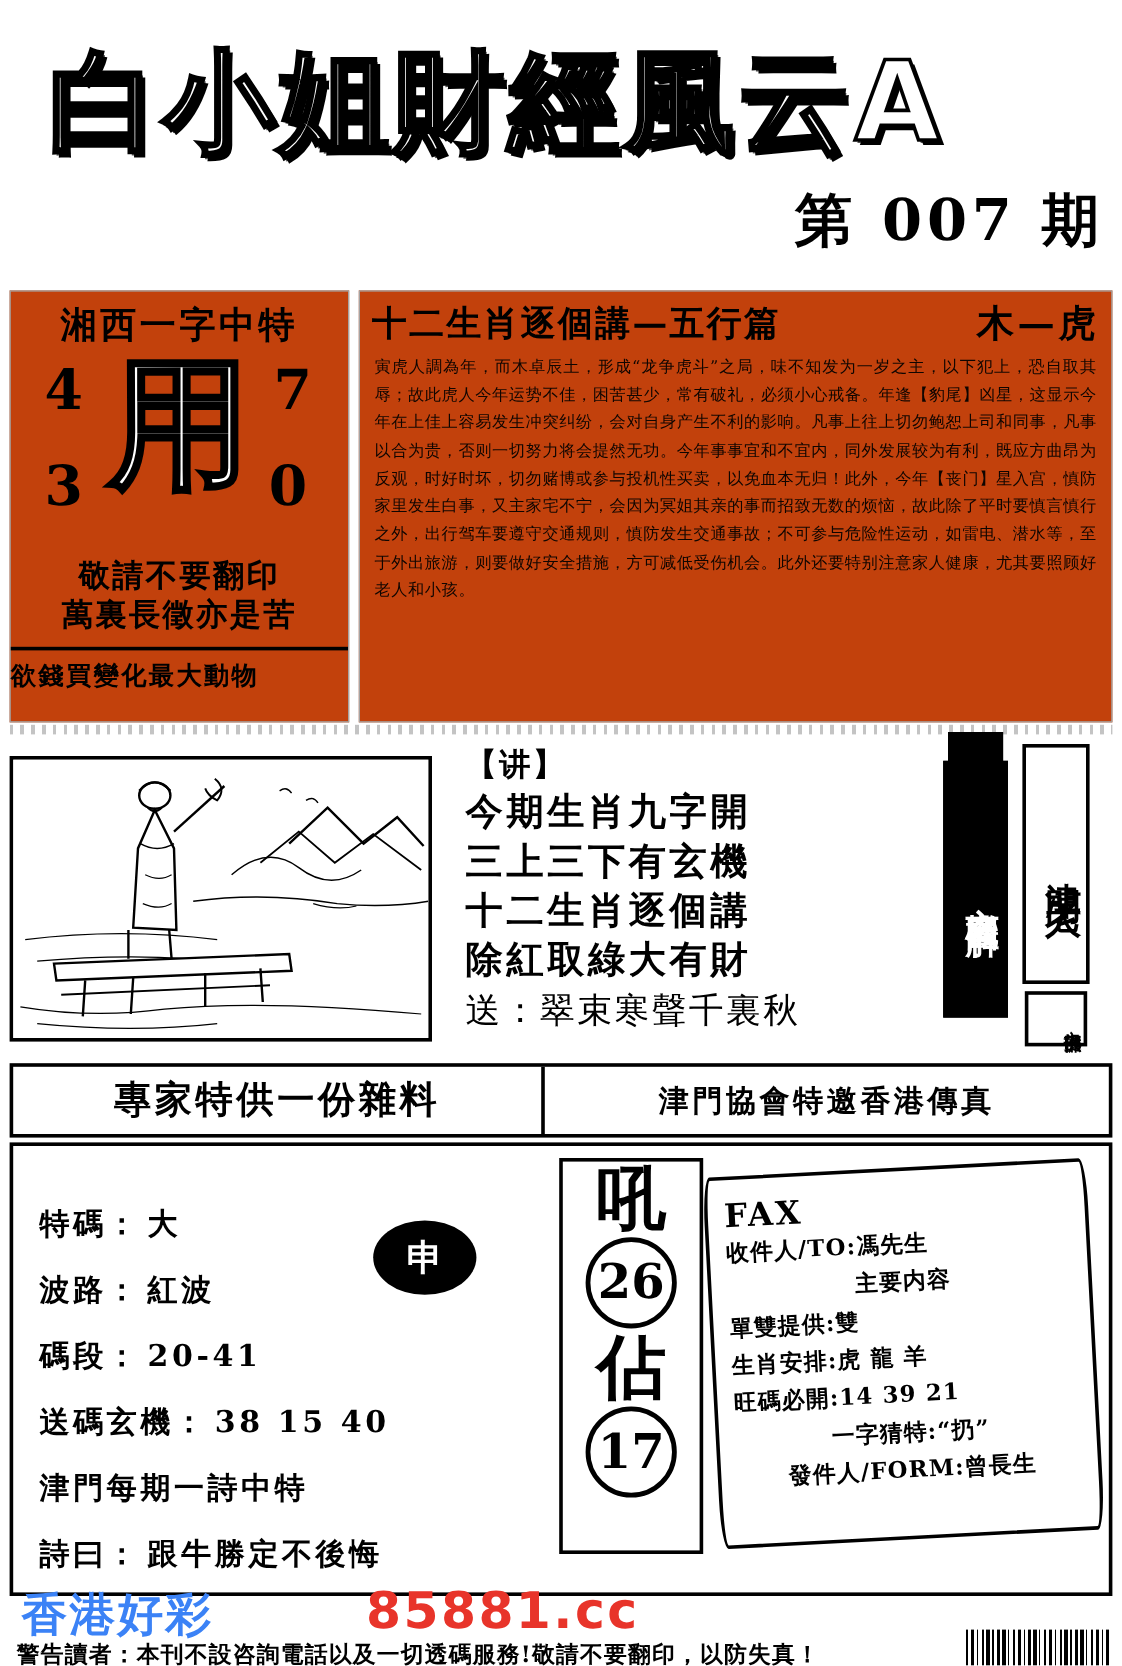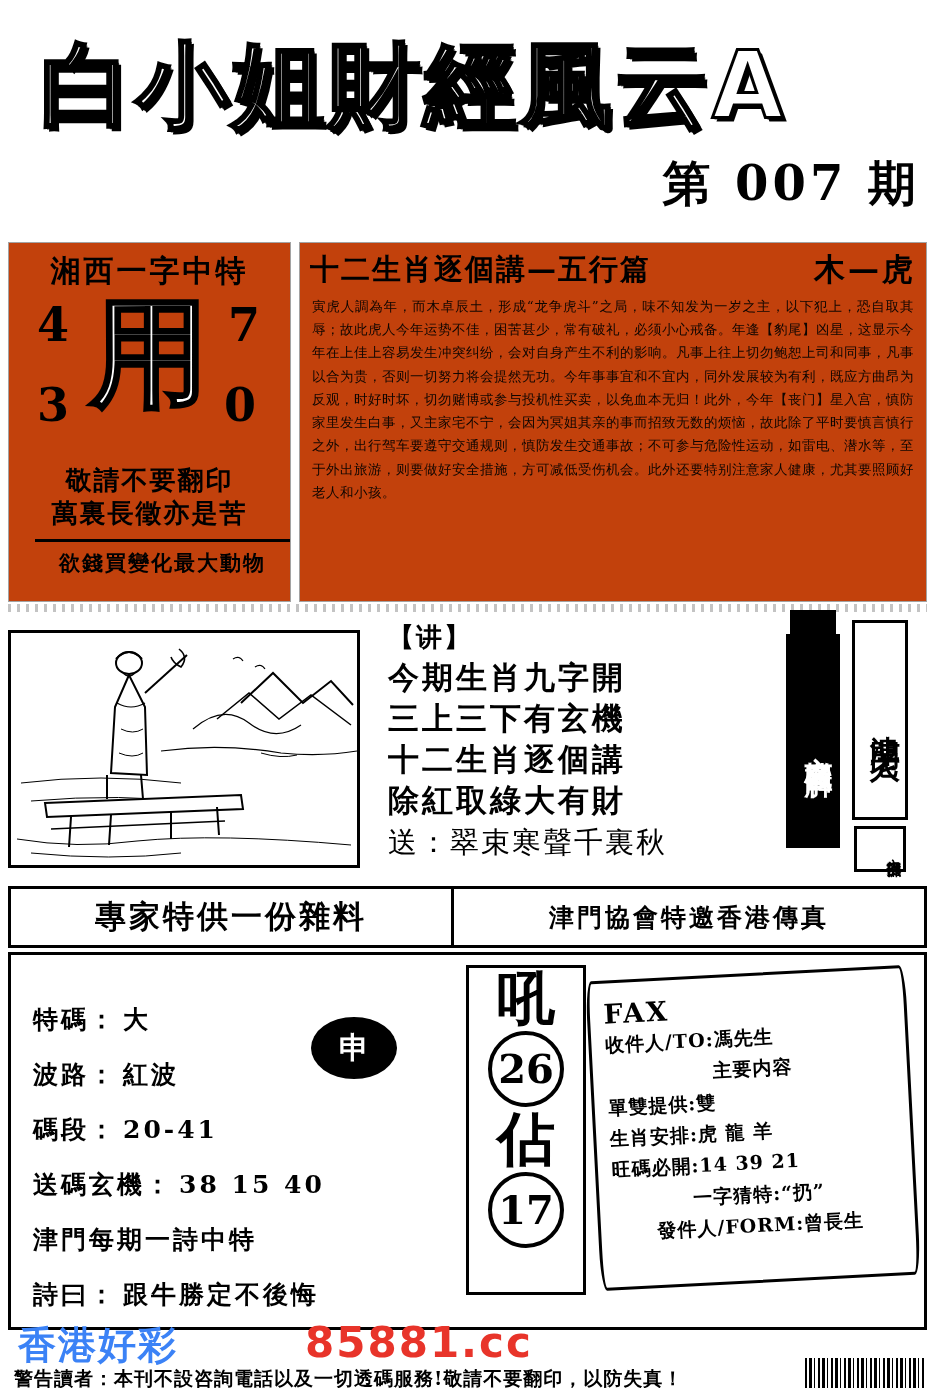--- a/index.html
+++ b/index.html
@@ -41,23 +41,22 @@
   }
   .num{position:absolute;font-size:46px;font-weight:bold;font-family:"DejaVu Serif","Liberation Serif",serif;}
   .n-tl{left:28px;top:6px;}
   .n-tr{right:30px;top:6px;}
   .n-bl{left:28px;top:86px;}
   .n-br{right:34px;top:86px;}
   .slogan{text-align:center;font-weight:bold;font-size:26px;line-height:1.25;letter-spacing:2px;
     font-family:"DejaVu Serif","Liberation Serif",serif;}
   .r1-left .foot{
     border-top:3px solid #000;margin-top:10px;padding:7px 0 5px;
-    text-align:center;font-weight:bold;font-size:21px;letter-spacing:2px;
+    text-align:left;font-weight:bold;font-size:21px;letter-spacing:2px;
     font-family:"DejaVu Serif","Liberation Serif",serif;
-    margin-left:26px;
   }
 
   .r1-right{left:299px;top:242px;width:628px;height:360px;}
   .r1-right .artrow{display:flex;align-items:center;padding:6px 10px 2px;gap:16px;}
   .art-title{font-weight:bold;font-size:29px;letter-spacing:2px;font-family:"DejaVu Serif","Liberation Serif",serif;}
   .art-tag{margin-left:auto;font-weight:bold;font-size:31px;letter-spacing:3px;font-family:"DejaVu Serif","Liberation Serif",serif;}
   .art-body{
     padding:2px 12px 6px;font-size:13.5px;line-height:1.72;text-align:justify;
     font-family:"DejaVu Serif","Liberation Serif",serif;letter-spacing:.5px;
     filter:blur(.25px);opacity:.92;

